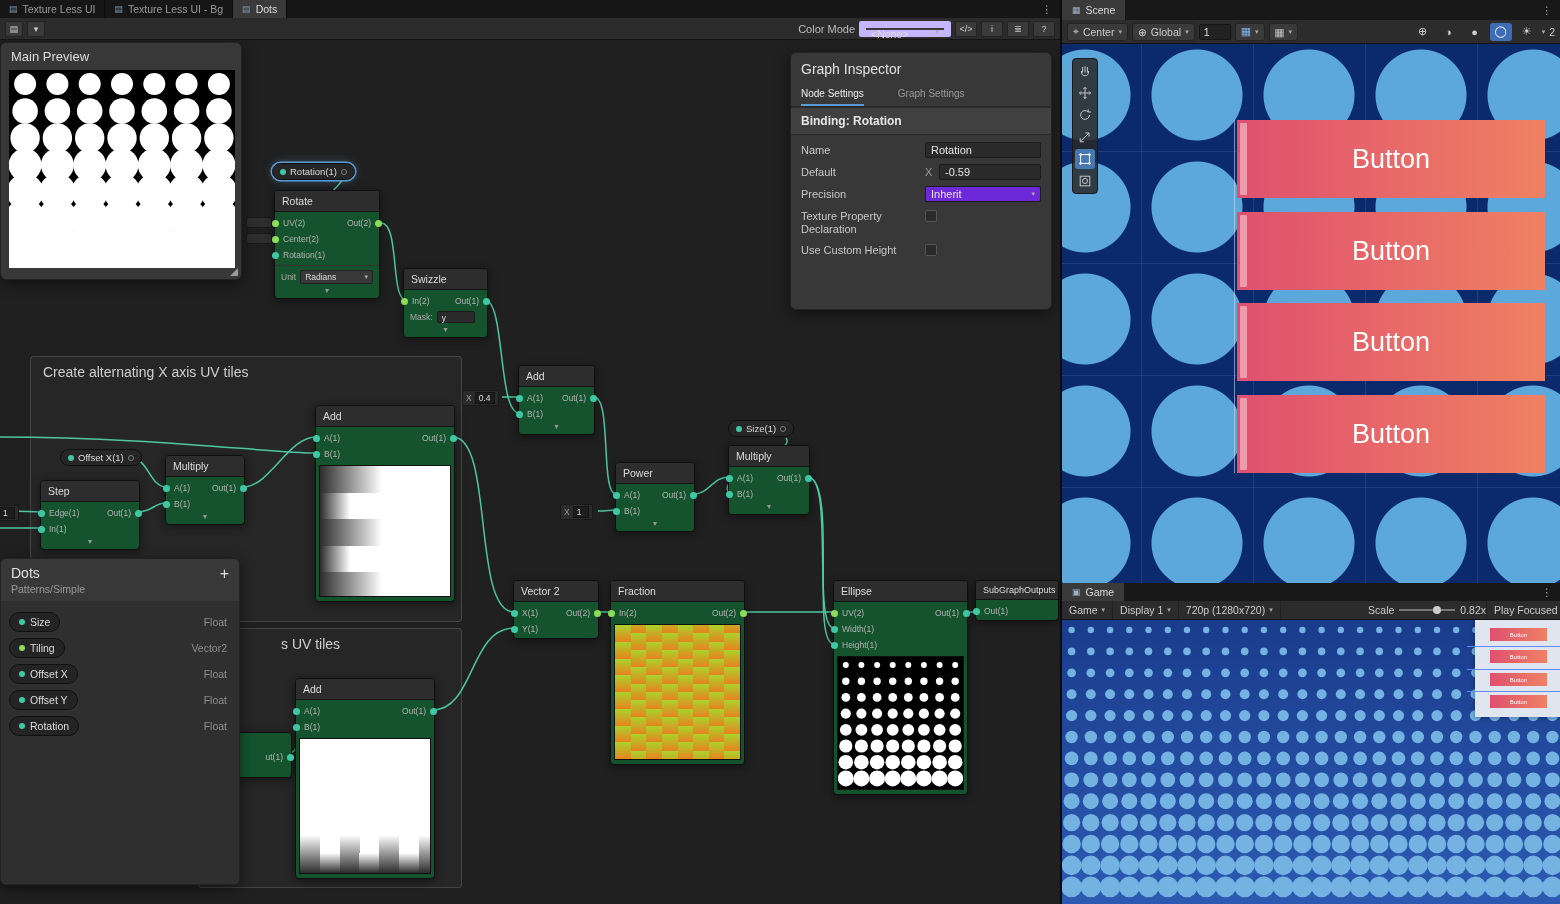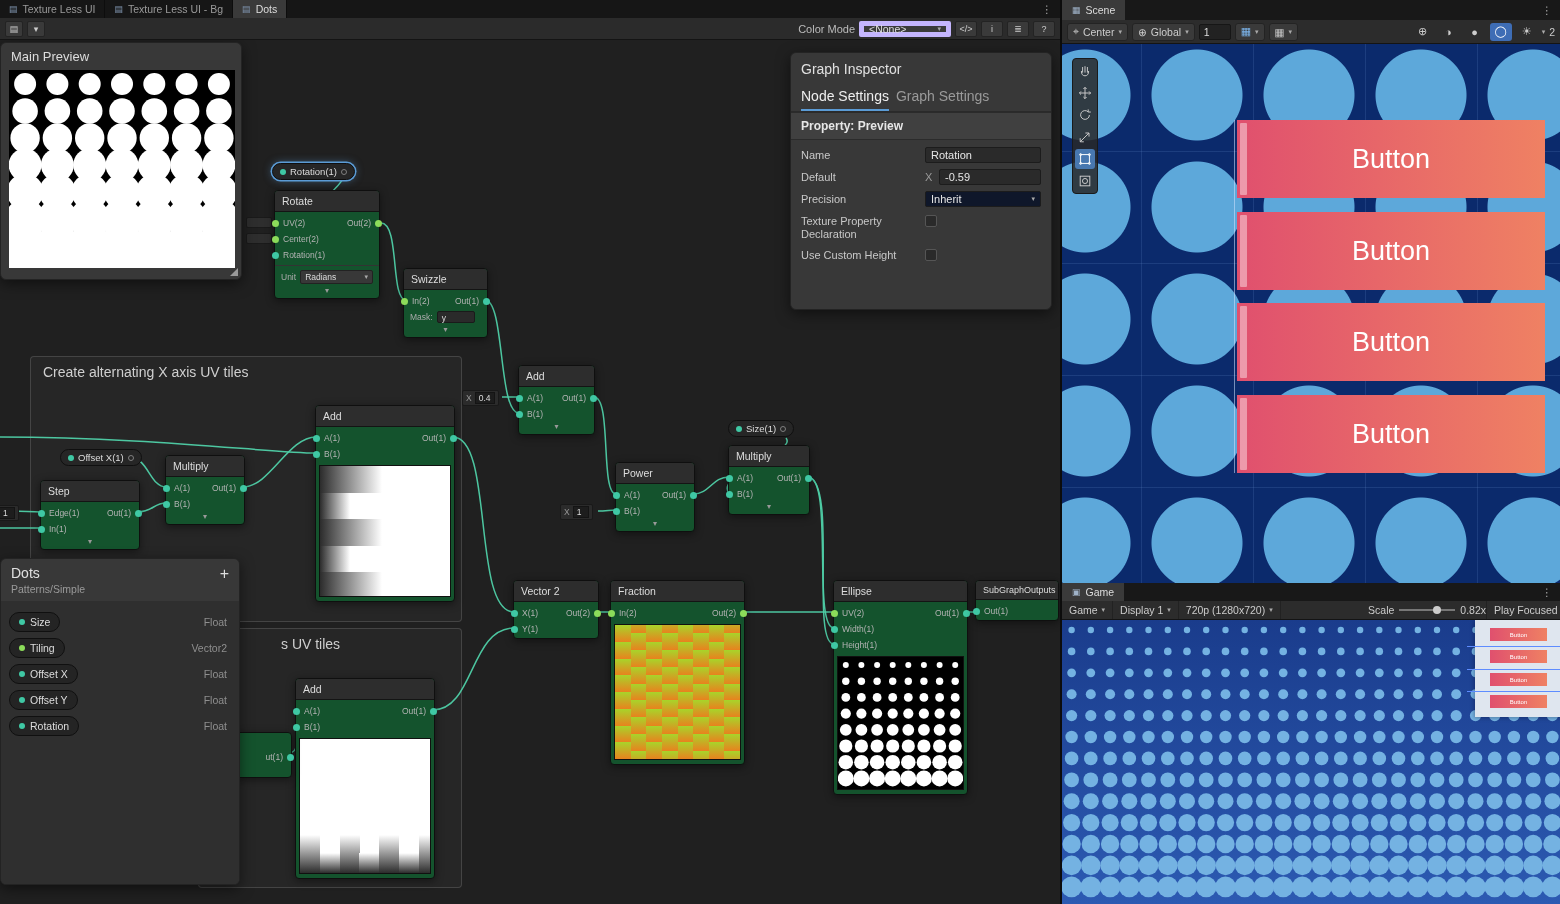--- a/index.html
+++ b/index.html
@@ -11,21 +11,21 @@
   #left{position:absolute;left:0;top:0;width:1060px;height:904px;overflow:hidden}
   #canvas{position:absolute;inset:0;background:#202020;z-index:0}
   #tabbar{position:absolute;left:0;top:0;width:100%;height:18px;background:#161616;display:flex;align-items:stretch;font-size:10.5px;color:#9a9a9a;z-index:20}
   .tab{display:flex;align-items:center;gap:5px;padding:0 9px;border-right:1px solid #0d0d0d}
   .tab.active{background:#3a3a3a;color:#ddd}
   .docicon{font-size:9px;color:#7f93ad}
   .kebab{margin-left:auto;padding:0 8px;display:flex;align-items:center;color:#aaa}
   #etoolbar{position:absolute;left:0;top:18px;width:100%;height:22px;background:#2b2b2b;border-bottom:1px solid #141414;display:flex;align-items:center;padding:0 5px;gap:4px;font-size:11px;color:#bbb;z-index:20}
   .ebtn{height:16px;min-width:18px;display:flex;align-items:center;justify-content:center;background:#3a3a3a;border:1px solid #232323;border-radius:2px;font-size:9px;color:#ccc;padding:0 3px}
   .spacer{flex:1}
-  .cm-dd{display:flex;align-items:center;justify-content:space-between;width:92px;height:16px;background:#3a3a3a;border:5px solid #c4b5fd;border-radius:2px;padding:0 5px;font-size:10.5px;color:#ddd}
+  .cm-dd{display:flex;align-items:flex-start;justify-content:space-between;width:92px;height:16px;background:#3a3a3a;border:7px solid #c4b5fd;border-radius:2px;padding:0 5px;font-size:10.5px;color:#ddd}
   .iconbtn{width:22px;height:16px;display:flex;align-items:center;justify-content:center;background:#3a3a3a;border:1px solid #232323;border-radius:2px;font-size:9px;color:#ccc}
 
   
   .group{position:absolute;background:rgba(80,80,80,.14);border:1px solid rgba(150,150,150,.28);border-radius:4px;z-index:1}
   .gtitle{font-size:14px;color:#cfcfcf;padding:7px 12px;white-space:nowrap}
 
   
   #edges{position:absolute;left:0;top:0;z-index:2;pointer-events:none}
   #edges path{stroke:#4fd0a8;stroke-width:1.5;fill:none;opacity:.95}
 
@@ -70,29 +70,29 @@
   .bb-title{font-size:14px;color:#e0e0e0}
   .bb-sub{font-size:10.5px;color:#9a9a9a;margin-top:2px}
   .bb-add{position:absolute;right:10px;top:6px;font-size:16px;color:#ddd}
   .bb-rows{background:#2f2f2f;height:100%;padding:8px 8px}
   .bb-row{display:flex;align-items:center;height:26px}
   .bb-pill{display:flex;align-items:center;gap:5px;background:#242424;border:1px solid #101010;border-radius:10px;padding:3px 9px;font-size:10.5px;color:#ddd}
   .bb-pill .dot{width:6px;height:6px;border-radius:50%;flex:none}
   .bb-type{margin-left:auto;font-size:10.5px;color:#8f8f8f;padding-right:4px}
 
   .insp-title{font-size:14px;color:#e0e0e0;padding:8px 10px 6px}
-  .insp-tabs{display:flex;gap:7px;padding:2px 10px 0;font-size:14px;color:#9a9a9a;border-bottom:1px solid #2a2a2a}
+  .insp-tabs{display:flex;gap:34px;padding:2px 10px 0;font-size:10px;color:#9a9a9a;border-bottom:1px solid #2a2a2a}
   .itab{padding:3px 0 5px}
   .itab.active{color:#eee;border-bottom:2px solid #5b9bd5}
   .insp-prop{background:#404040;font-size:12px;font-weight:bold;color:#e6e6e6;padding:6px 10px;border-top:1px solid #2b2b2b;border-bottom:1px solid #2b2b2b}
   .irow{display:flex;align-items:flex-start;padding:3px 10px;font-size:11px;color:#c8c8c8}
   .ilabel{width:124px;flex:none;line-height:13px;padding-top:2px}
   .ival{flex:1;background:#2a2a2a;border:1px solid #1c1c1c;border-radius:2px;color:#e6e6e6;padding:1px 5px;height:16px;line-height:13px}
   .iaxis{width:14px;flex:none;color:#9a9a9a;padding-top:2px}
-  .idd{flex:1;display:flex;align-items:center;justify-content:space-between;background:#0f172a;border:1px solid #1c1c1c;border-radius:2px;color:#e6e6e6;padding:1px 5px;height:16px}
+  .idd{flex:1;display:flex;align-items:center;justify-content:space-between;background:#6d28d9;border:1px solid #1c1c1c;border-radius:2px;color:#e6e6e6;padding:1px 5px;height:16px}
   .chk{width:12px;height:12px;background:#2a2a2a;border:1px solid #555;border-radius:2px;margin-top:2px}
 
   
   #right{position:absolute;left:1060px;top:0;width:500px;height:904px;background:#1e1e1e;border-left:2px solid #0c0c0c}
   .rtabbar{position:relative;height:20px;background:#181818;display:flex;align-items:stretch;font-size:10.5px;color:#bbb}
   .rtab{display:flex;align-items:center;gap:5px;padding:0 10px}
   .rtab.active{background:#3a3a3a;color:#ddd}
   .ticon{font-size:9px;color:#9fb2c8}
   .stoolbar{height:24px;background:#2c2c2c;border-bottom:1px solid #141414;display:flex;align-items:center;gap:4px;padding:0 5px;font-size:10.5px;color:#ccc;overflow:hidden;white-space:nowrap}
   .tbtn{display:flex;align-items:center;gap:4px;height:18px;background:#3a3a3a;border:1px solid #232323;border-radius:3px;padding:0 5px}
@@ -717,21 +717,21 @@
           </div>
         </div>
       </div>
 
       <div class="panel" style="left:790px;top:52px;width:262px;height:258px">
         <div class="insp-title">Graph Inspector</div>
         <div class="insp-tabs">
           <span class="itab active">Node Settings</span>
           <span class="itab">Graph Settings</span>
         </div>
-        <div class="insp-prop">Property: Preview</div>
+        <div class="insp-prop">Binding: Rotation</div>
         <div class="irow" style="margin-top:4px">
           <span class="ilabel">Name</span>
           <span class="ival">Rotation</span>
         </div>
         <div class="irow">
           <span class="ilabel">Default</span>
           <span class="iaxis">X</span>
           <span class="ival">-0.59</span>
         </div>
         <div class="irow">

